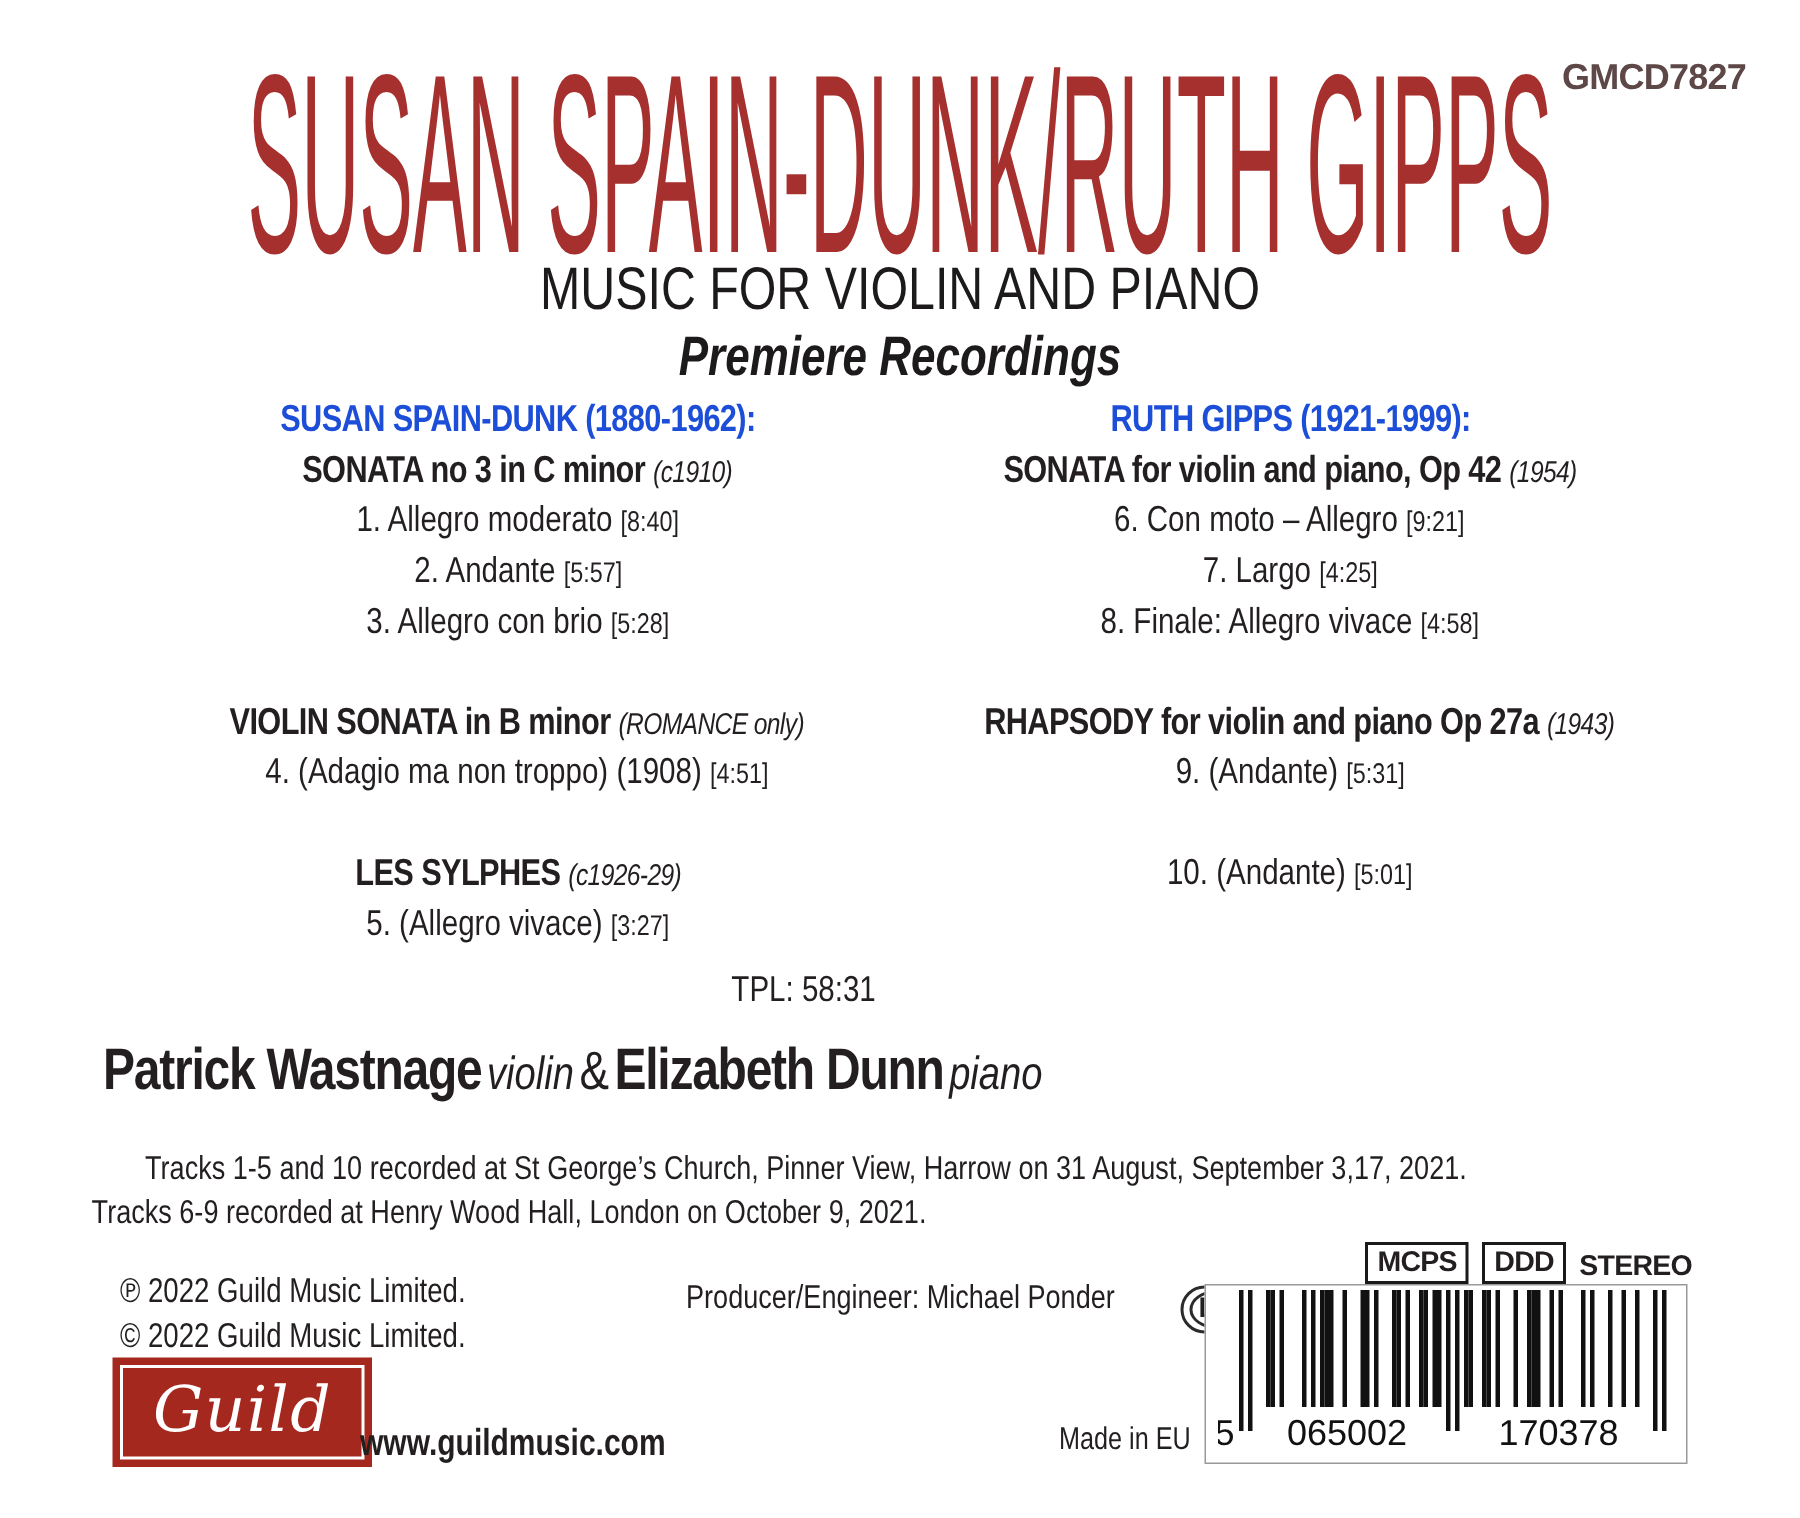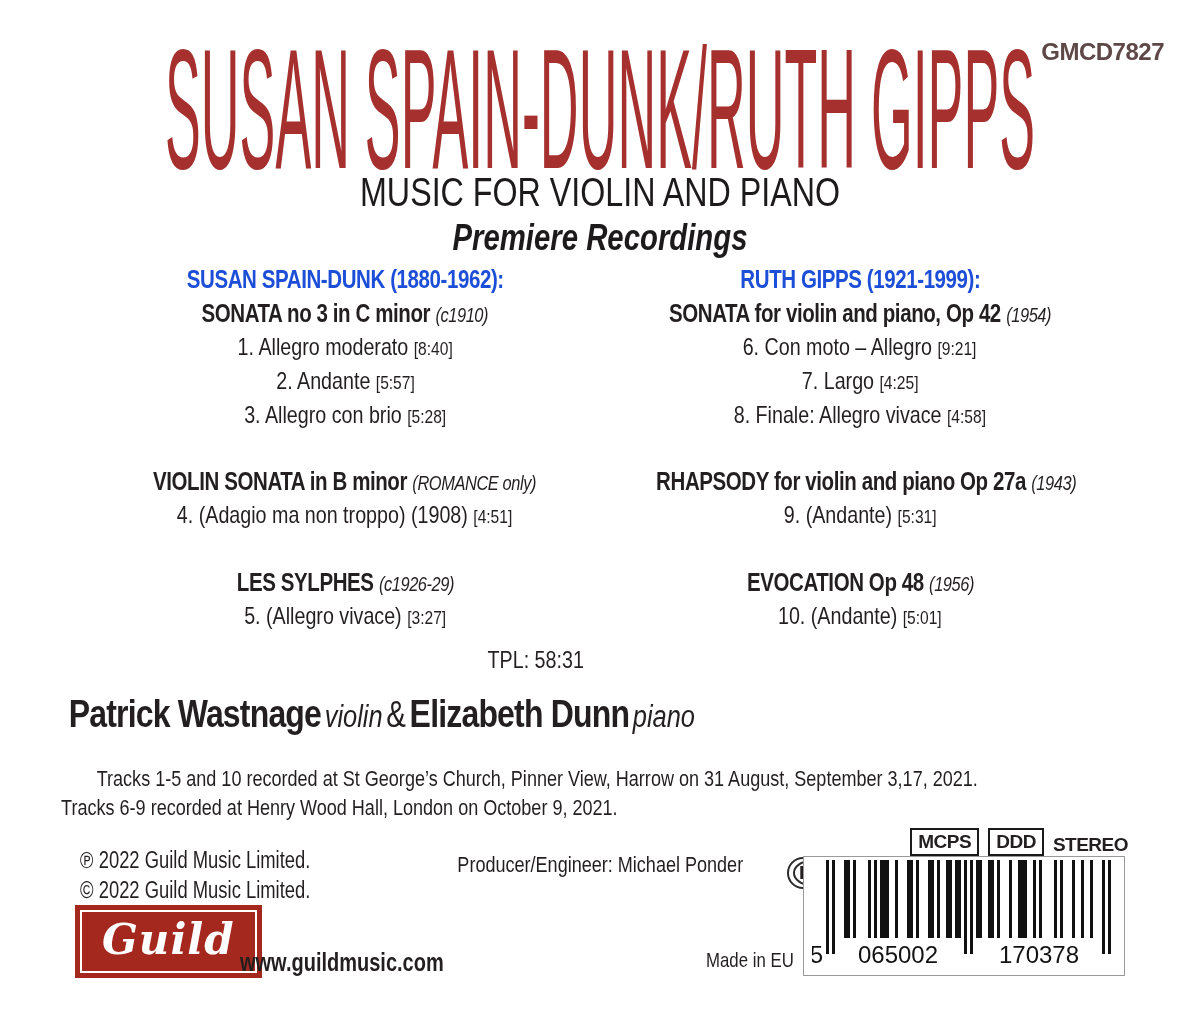--- a/index.html
+++ b/index.html
@@ -44,21 +44,21 @@
             border:2px solid #2b2b2b;border-radius:18px;padding:1px 10px 1px 4px;
             font-size:20px;font-weight:bold;letter-spacing:-0.5px;margin-top:31px;}
   .lc-circle{border:2px solid #2b2b2b;border-radius:50%;padding:0 4px;font-size:19px;}
 
   .format-row{top:828px;right:72px;display:flex;align-items:flex-end;gap:9px;
               font-weight:bold;font-size:19px;letter-spacing:-0.5px;}
   .fbox{border:2px solid #1a1a1a;padding:1px 6px;}
 
   .guild-logo{top:905px;left:75px;background:#a5281e;padding:5px;}
   .guild-inner{border:2px solid #ffffff;padding:3px 20px 7px 20px;}
-  .guild-text{font-family:"DejaVu Serif", serif;font-style:italic;font-weight:bold;
+  .guild-text{font-family:"DejaVu Serif", serif;font-style:italic;font-weight:normal;
               font-size:42px;color:#ffffff;letter-spacing:1px;}
   .website{top:948px;left:240px;font-size:25px;font-weight:bold;}
   .madein{top:948px;left:706px;font-size:21px;}
 
   .barcode-box{top:856px;left:803px;width:320px;height:118px;background:#fff;
                border:1px solid #999;display:flex;justify-content:center;align-items:flex-start;}
   .barcode-box svg{margin-top:3px;}
   .bc-digit{font-family:"Liberation Sans", sans-serif;}
 </style>
 </head>
@@ -95,21 +95,20 @@
 <div class="abs col col-right">
   <div class="line composer"><span class="squeeze">RUTH GIPPS (1921-1999):</span></div>
   <div class="line work"><span class="squeeze"><span>SONATA for violin and piano, Op 42</span> <span class="wd">(1954)</span></span></div>
   <div class="line track"><span class="squeeze"><span>6.</span> <span>Con moto – Allegro</span> <span class="time">[9:21]</span></span></div>
   <div class="line track"><span class="squeeze"><span>7.</span> <span>Largo</span> <span class="time">[4:25]</span></span></div>
   <div class="line track"><span class="squeeze"><span>8.</span> <span>Finale: Allegro vivace</span> <span class="time">[4:58]</span></span></div>
   <div class="sp"></div>
   <div class="line work"><span class="squeeze"><span>RHAPSODY for violin and piano Op 27a</span> <span class="wd">(1943)</span></span></div>
   <div class="line track"><span class="squeeze"><span>9.</span> <span>(Andante)</span> <span class="time">[5:31]</span></span></div>
   <div class="sp2"></div>
-  <div class="line work"><span class="squeeze"><span>EVOCATION Op 48</span> <span class="wd">(1956)</span></span></div>
   <div class="line track"><span class="squeeze"><span>10.</span> <span>(Andante)</span> <span class="time">[5:01]</span></span></div>
 </div>
 
 <div class="abs tpl"><span class="squeeze">TPL: 58:31</span></div>
 
 <div class="abs performers">
   <span class="squeeze"><span class="pname">Patrick Wastnage</span> <span class="pinstr">violin</span> <span class="pamp">&amp;</span> <span class="pname">Elizabeth Dunn</span> <span class="pinstr">piano</span></span>
 </div>
 
 <div class="abs recnotes">

